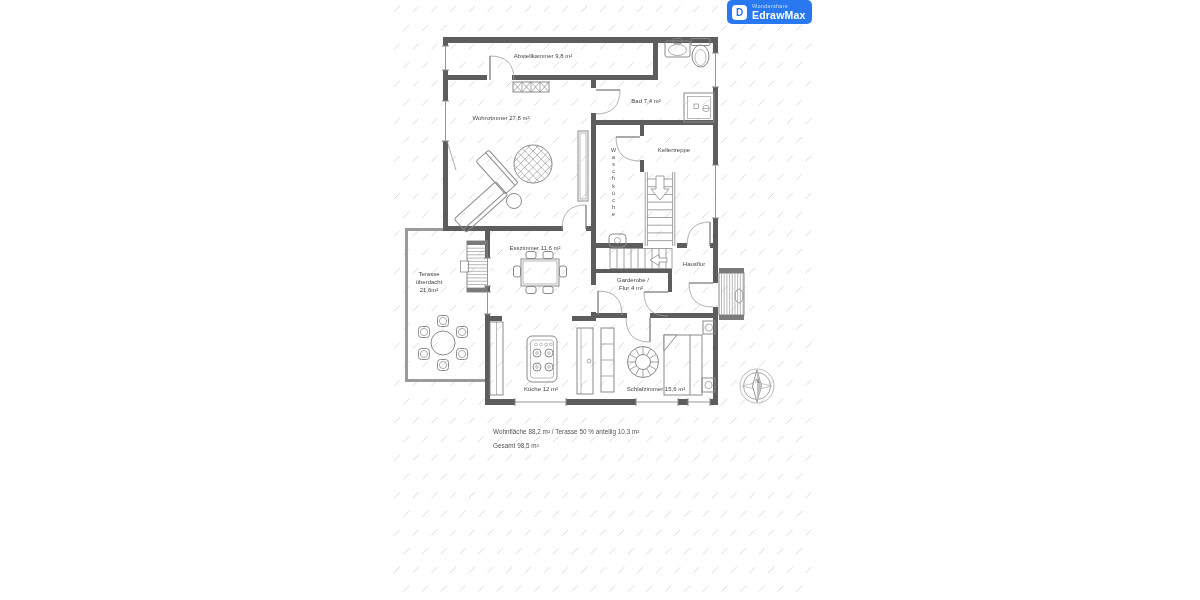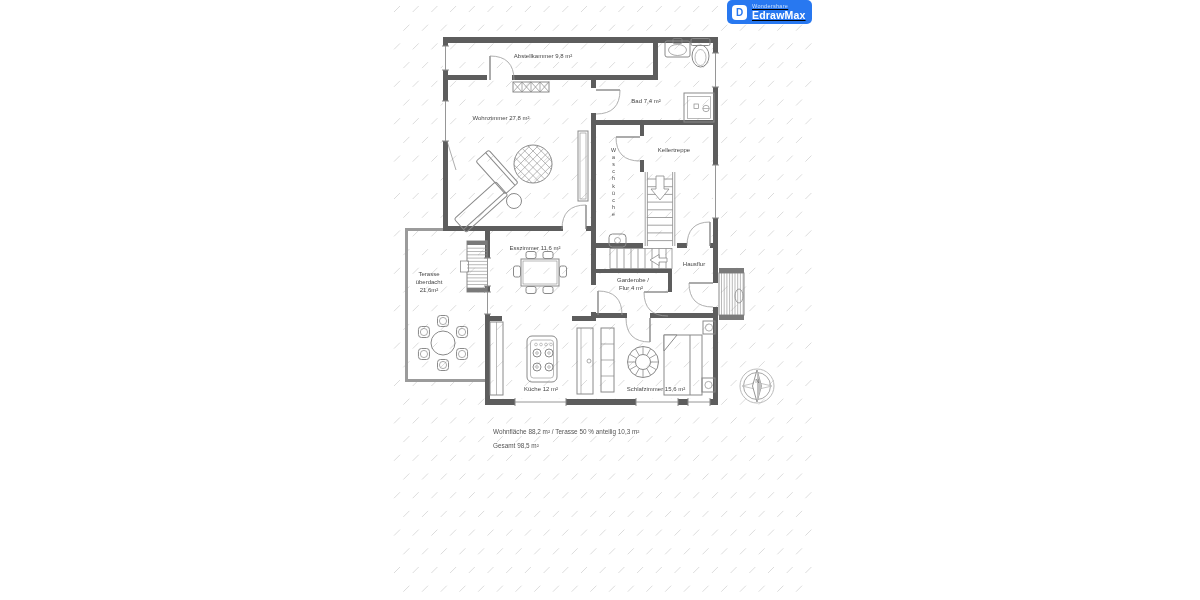--- a/index.html
+++ b/index.html
@@ -8,21 +8,21 @@
   .plan-svg{position:absolute;left:0;top:0;}
   svg text{fill:#474747;font-size:6px;}
   text.sum{font-size:6.4px;fill:#555;}
   text.vert{font-size:5.3px;}
   text.north{font-size:6px;fill:#6a6a6a;}
   .brand-badge{position:absolute;left:727px;top:0;width:85px;height:24px;background:#2878f0;
       border-radius:5px;display:flex;align-items:center;gap:5px;padding-left:5px;box-sizing:border-box;
       cursor:pointer;}
   .badge-logo{width:15px;height:15px;background:#fff;border-radius:4px;color:#2878f0;
       font-weight:bold;font-size:10px;line-height:15px;text-align:center;flex:0 0 auto;}
-  .badge-text{display:flex;flex-direction:column;line-height:1;text-decoration:underline;}
+  .badge-text{display:flex;flex-direction:column;line-height:1;}
   .badge-brand-small{font-size:5.5px;color:rgba(255,255,255,.75);letter-spacing:.3px;}
   .badge-brand{font-size:10.5px;font-weight:bold;color:#fff;letter-spacing:.2px;}
 </style>
 </head>
 <body>
 
 <div class="stage">
 
 <svg class="plan-svg" width="1200" height="600" viewBox="0 0 1200 600">
 

